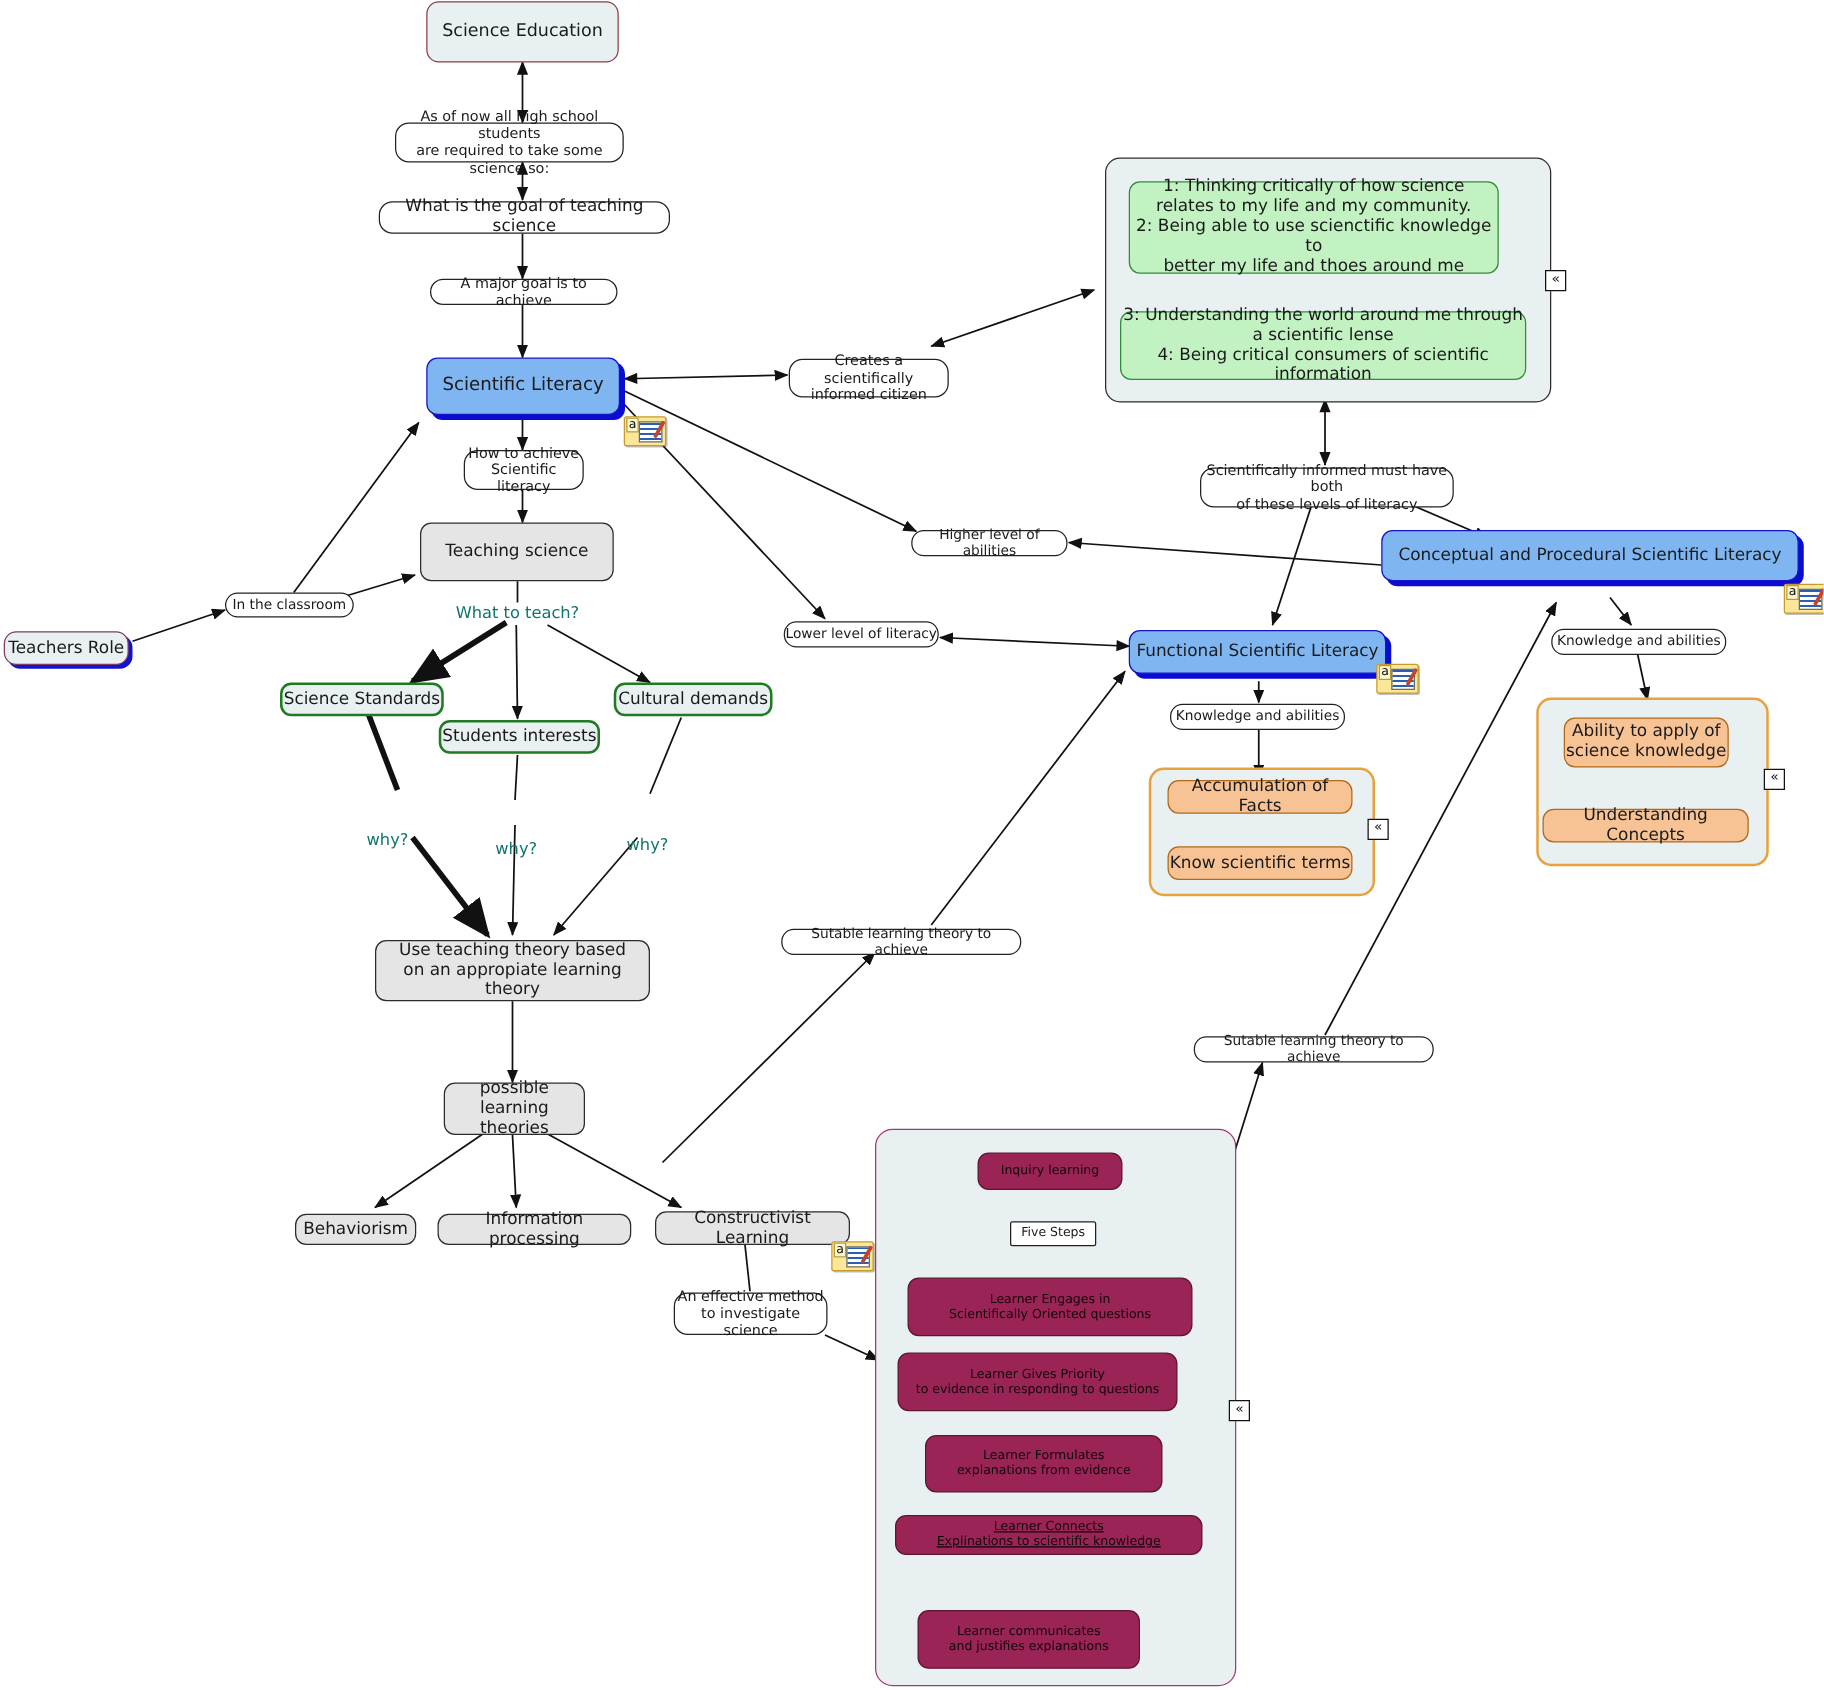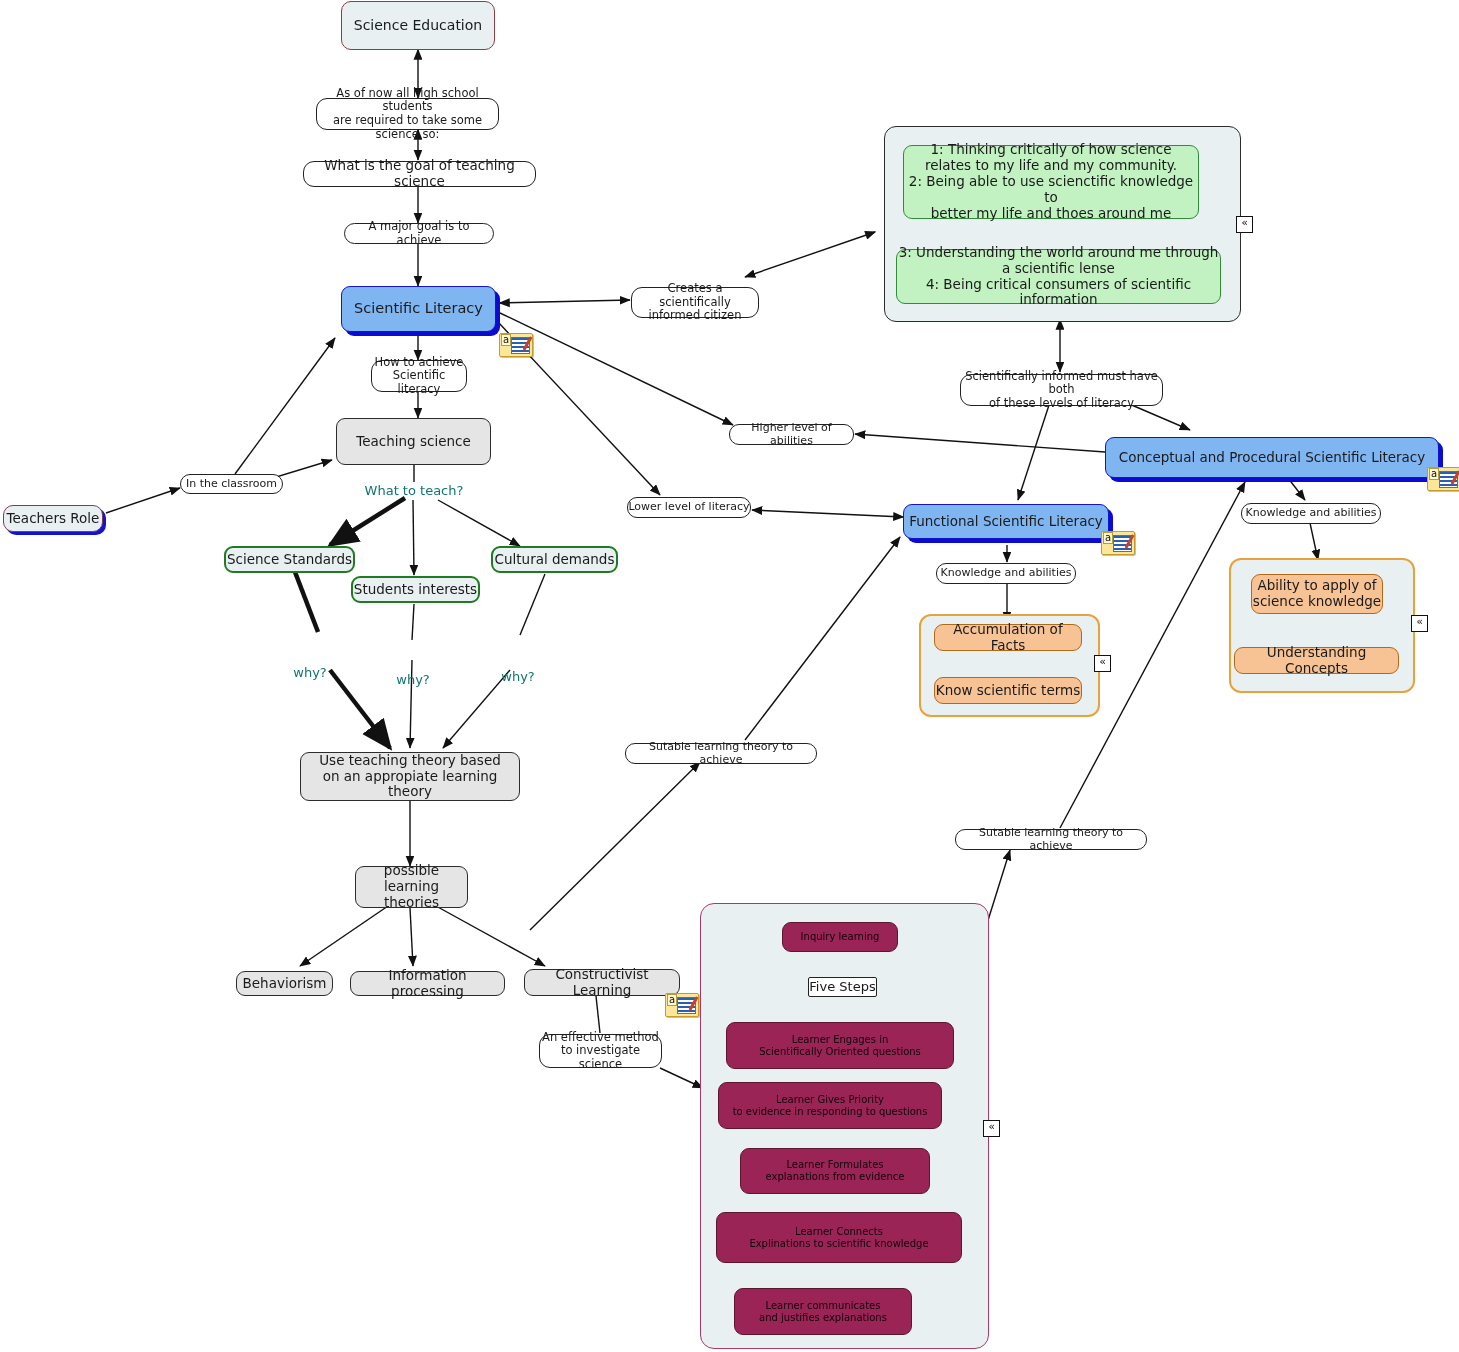--- a/index.html
+++ b/index.html
@@ -110,21 +110,21 @@
     background:#9b2456;
     border:1.7px solid #5d1630;
     border-radius:9px;
     font-size:10px;
     color:#120309;
   }
   .n-steps{                       
     background:#ffffff;
     border:1.1px solid #222222;
     border-radius:2px;
-    font-size:13px;
+    font-size:10px;
   }
   .n-bare{                        
     background:transparent;
     border:none;
     font-size:13px;
     color:#0f766e;
   }
 
   
   .note-icon{
@@ -353,21 +353,21 @@
   <div class="node n-link" style="left:960px; top:374px; width:203px; height:32px;">Scientifically informed must have both
 of these levels of literacy</div>
 
   <div class="node n-blue" style="left:903px; top:504px; width:206px; height:35px; font-size:13.5px;">Functional Scientific Literacy</div>
   <div class="note-icon" style="left:1101px; top:531px;">
     <span class="a">a</span>
     <span class="lines"></span>
     <span class="pencil"></span>
   </div>
 
-  <div class="node n-blue" style="left:1105px; top:437px; width:334px; height:41px; font-size:13.5px;">Conceptual and Procedural Scientific Literacy</div>
+  <div class="node n-blue" style="left:1105px; top:424px; width:334px; height:41px; font-size:13.5px;">Conceptual and Procedural Scientific Literacy</div>
   <div class="note-icon" style="left:1427px; top:467px;">
     <span class="a">a</span>
     <span class="lines"></span>
     <span class="pencil"></span>
   </div>
 
   <div class="node n-link-sm" style="left:936px; top:563px; width:140px; height:21px;">Knowledge and abilities</div>
 
   <div class="node n-link-sm" style="left:1241px; top:503px; width:140px; height:21px;">Knowledge and abilities</div>
 
@@ -394,21 +394,21 @@
 
   <div class="node n-maroon" style="left:726px; top:1022px; width:228px; height:47px;">Learner Engages in
 Scientifically Oriented questions</div>
 
   <div class="node n-maroon" style="left:718px; top:1082px; width:224px; height:47px;">Learner Gives Priority
 to evidence in responding to questions</div>
 
   <div class="node n-maroon" style="left:740px; top:1148px; width:190px; height:46px;">Learner Formulates
 explanations from evidence</div>
 
-  <div class="node n-maroon" style="left:716px; top:1212px; width:246px; height:51px;">Learner Connects
+  <div class="node n-maroon" style="left:716px; top:1212px; width:246px; height:32px;text-decoration:underline;">Learner Connects
 Explinations to scientific knowledge</div>
 
   <div class="node n-maroon" style="left:734px; top:1288px; width:178px; height:47px;">Learner communicates
 and justifies explanations</div>
 
   <div class="collapse-icon" style="left:983px; top:1120px;">«</div>
 
 </div>
 
 </body></html>

